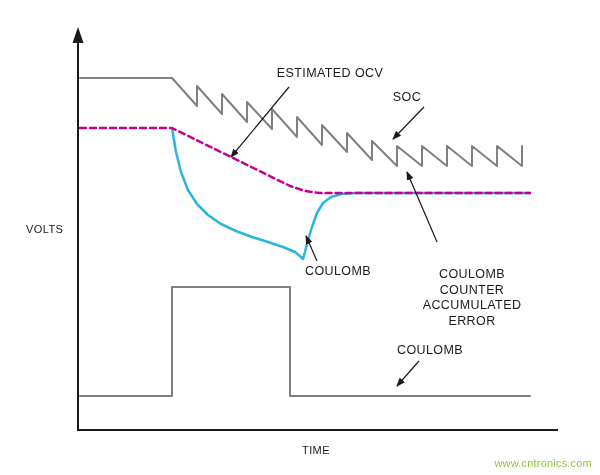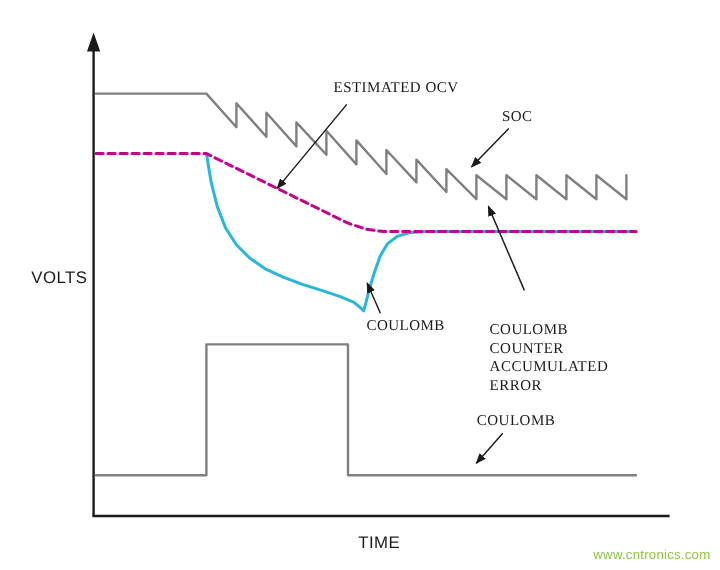--- a/index.html
+++ b/index.html
@@ -11,36 +11,35 @@
     font-family: "Liberation Sans", sans-serif;
     overflow: hidden;
   }
   .canvas svg.plot {
     position: absolute;
     left: 0; top: 0;
     width: 600px; height: 475px;
   }
   .axis-label {
     position: absolute;
-    font-size: 14px;
+    font-size: 11px;
     color: #1a1a1a;
     letter-spacing: 0.4px;
   }
   .axis-label.volts { left: 26px; top: 223px; }
   .axis-label.time  { left: 0;  top: 444px; width: 600px; text-align: center; margin-left: 16px; }
   .ann-label {
     position: absolute;
     transform: translateX(-50%);
     font-size: 12.5px;
     color: #1a1a1a;
     letter-spacing: 0.4px;
     white-space: pre-line;
-    text-align: left;
+    text-align: center;
     line-height: 1.25;
-    font-family: Liberation Serif, serif;
   }
   .watermark {
     position: absolute;
     right: 8px;
     bottom: 6px;
     font-size: 11px;
     letter-spacing: 0.2px;
   }
 </style>
 </head>
@@ -72,21 +71,21 @@
         <line x1="437" y1="242" x2="407" y2="172" stroke="#1a1a1a" stroke-width="1.2" marker-end="url(#ah)"></line>
         <line x1="419" y1="361" x2="397" y2="386" stroke="#1a1a1a" stroke-width="1.2" marker-end="url(#ah)"></line>
       </g>
   </svg>
 
   <div class="axis-label volts">VOLTS</div>
   <div class="axis-label time">TIME</div>
 
   <div id="label-layer">
       <div class="ann-label" style="left: 330px; top: 66px;">ESTIMATED OCV</div>
-      <div class="ann-label" style="left: 431px; top: 90px;">SOC</div>
+      <div class="ann-label" style="left: 407px; top: 90px;">SOC</div>
       <div class="ann-label" style="left: 338px; top: 264px;">COULOMB</div>
       <div class="ann-label" style="left: 472px; top: 247px; margin-top: 20px;">COULOMB COUNTER
 ACCUMULATED ERROR</div>
       <div class="ann-label" style="left: 430px; top: 343px;">COULOMB</div>
     </div>
 
   <div class="watermark" style="color: rgb(141, 198, 63);">www.cntronics.com</div>
 
 </div>
 

